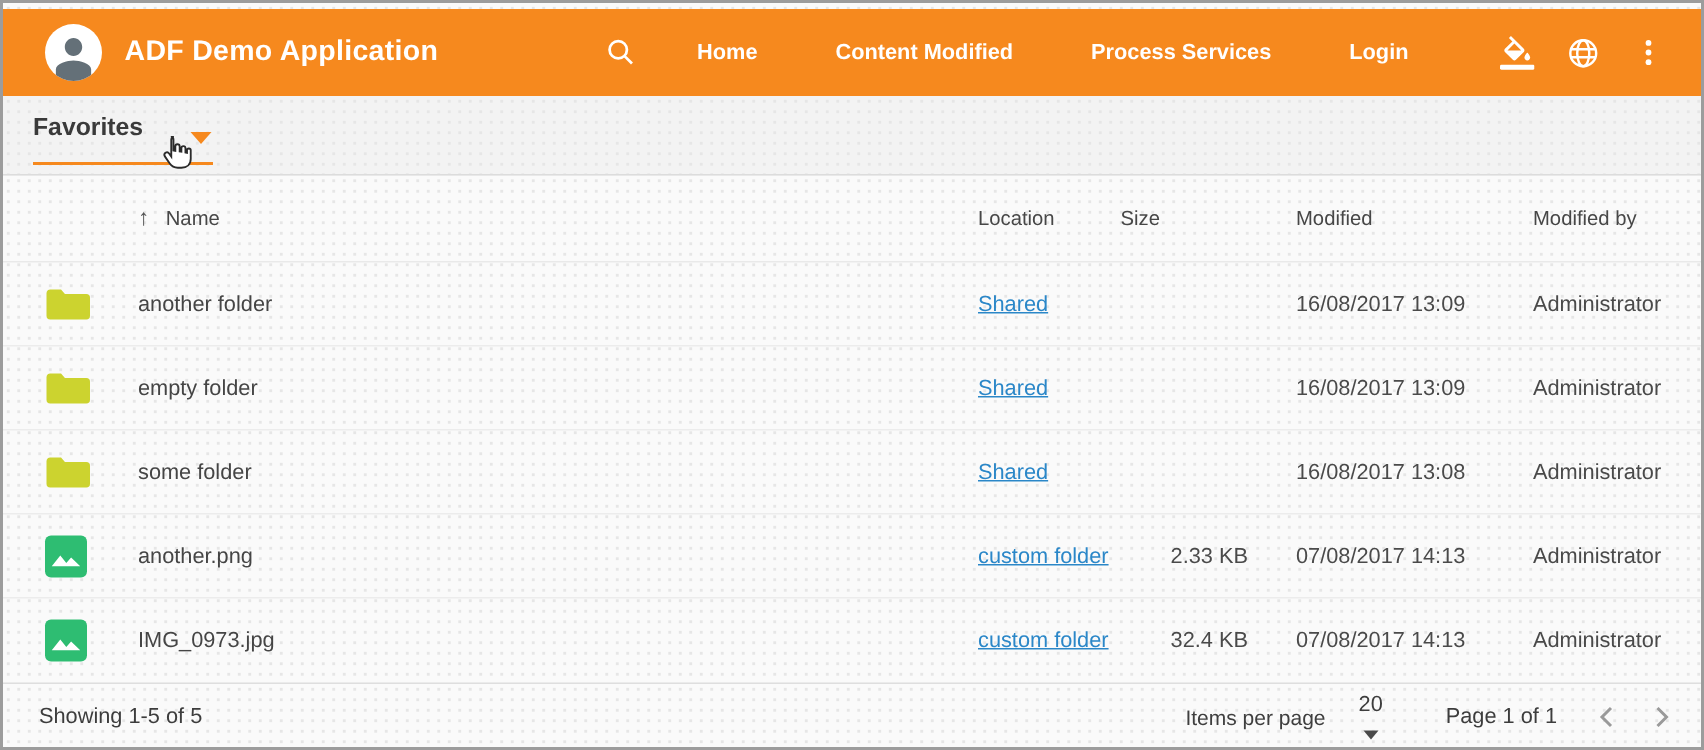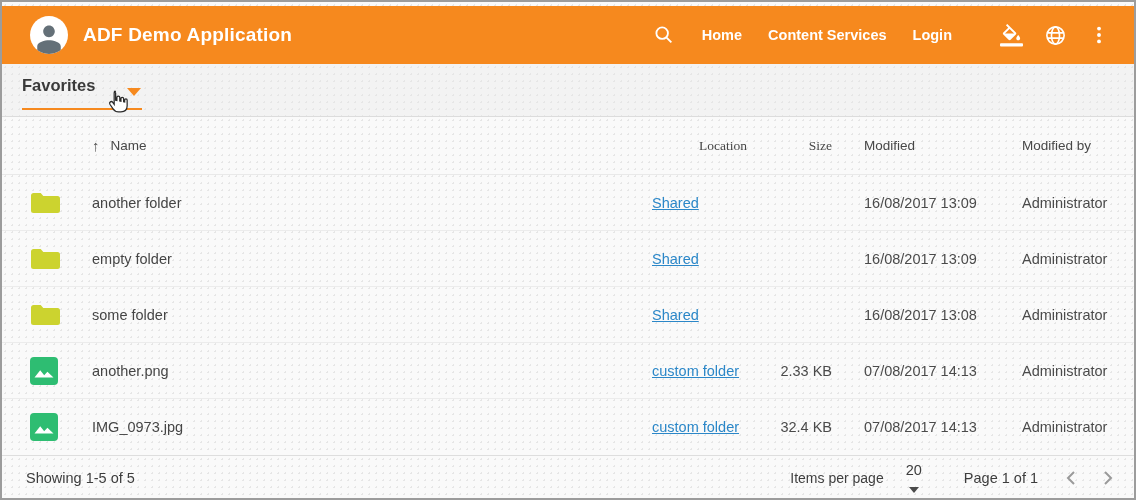--- a/index.html
+++ b/index.html
@@ -25,21 +25,21 @@
     overflow: hidden; display: flex; align-items: flex-end; justify-content: center;
     flex: 0 0 auto; cursor: pointer;
   }
   .app-title { font-size: 19px; font-weight: bold; margin-left: 15px; letter-spacing: .2px; white-space: nowrap; }
   .header-spacer { flex: 1; }
   .hbtn { background: none; border: none; padding: 0; display: flex; align-items: center; cursor: pointer; }
   .search-btn { margin-right: 14px; }
   .nav { display: flex; align-items: center; }
   .nav-item {
     background: none; border: none; color: #fff; font-family: inherit;
-    font-size: 14.5px; font-weight: 600; margin: 0 7px; cursor: pointer; white-space: nowrap;
+    font-size: 14.5px; font-weight: 600; margin: 0 20px; cursor: pointer; white-space: nowrap;
   }
   .right-icons { display: flex; align-items: center; margin-left: 14px; }
   .right-icons .hbtn { margin-left: 21px; }
 
   
   .toolbar { height: 53px; position: relative; border-bottom: 1px solid #dcdcdc; background-color: #f3f3f3; }
   .fav-tab { position: absolute; left: 20px; top: 12px; cursor: pointer; background: none; border: none; padding: 0; text-align: left; }
   .fav-label { font-size: 16.5px; font-weight: bold; color: #3a3a3a; font-family: inherit; }
   .fav-underline { position: absolute; left: 20px; top: 44px; width: 120px; height: 2px; background: #f6891e; }
   .fav-caret {
@@ -51,21 +51,21 @@
 
   
   .grid-cols {
     display: grid;
     grid-template-columns: 66px 560px 95px 85px 182px 120px;
     align-items: center; padding-left: 24px;
   }
   .thead { height: 58px; color: #474747; font-size: 13.5px; border-bottom: 1px solid #e9e9e9; }
   .th-name { display: flex; align-items: center; gap: 11px; cursor: pointer; }
   .sort-arrow { font-size: 15px; color: #555; }
-  .th-right { text-align: right; cursor: pointer; font-family: Liberation Serif, serif; }
+  .th-right { cursor: pointer; }
   .th-modified { padding-left: 32px; cursor: pointer; }
   .th-modifiedby { padding-left: 8px; cursor: pointer; }
 
   .trow { height: 56px; border-bottom: 1px solid #ececec; font-size: 14.5px; color: #4a4a4a; cursor: pointer; }
   .trow:last-of-type { border-bottom: none; }
   .cell-icon { padding-left: 3px; line-height: 0; }
   .cell-name { color: #454545; }
   .cell-location a { color: #2b87c8; text-decoration: underline; cursor: pointer; }
   .cell-size { text-align: right; }
   .cell-modified { padding-left: 32px; }
@@ -103,21 +103,22 @@
 
     <button class="hbtn search-btn">
       <svg width="22" height="22" viewBox="0 0 24 24" fill="none" stroke="#ffffff" stroke-width="2">
           <circle cx="10" cy="10" r="6.3"></circle>
           <path d="M14.8 14.8 L20 20"></path>
         </svg>
     </button>
 
     <nav class="nav">
       <button class="nav-item">Home</button>
-      <button class="nav-item">Content Services</button>
+      <button class="nav-item">Content Modified</button>
+      <button class="nav-item">Process Services</button>
       <button class="nav-item">Login</button>
     </nav>
 
     <div class="right-icons">
       <button class="hbtn">
         <svg width="23" height="23" viewBox="0 0 24 24" fill="#ffffff">
             <path d="M16.56 8.94 7.62 0 6.21 1.41l2.38 2.38-5.15 5.15c-.59.59-.59 1.54 0 2.12l5.5 5.5c.29.3.68.44 1.06.44s.77-.15 1.06-.44l5.5-5.5c.59-.58.59-1.53 0-2.12zM5.21 10 10 5.21 14.79 10H5.21zM19 11.5s-2 2.17-2 3.5c0 1.1.9 2 2 2s2-.9 2-2c0-1.33-2-3.5-2-3.5z"></path>
             <rect x="0" y="20" width="24" height="3.4" rx="1"></rect>
           </svg>
       </button>

